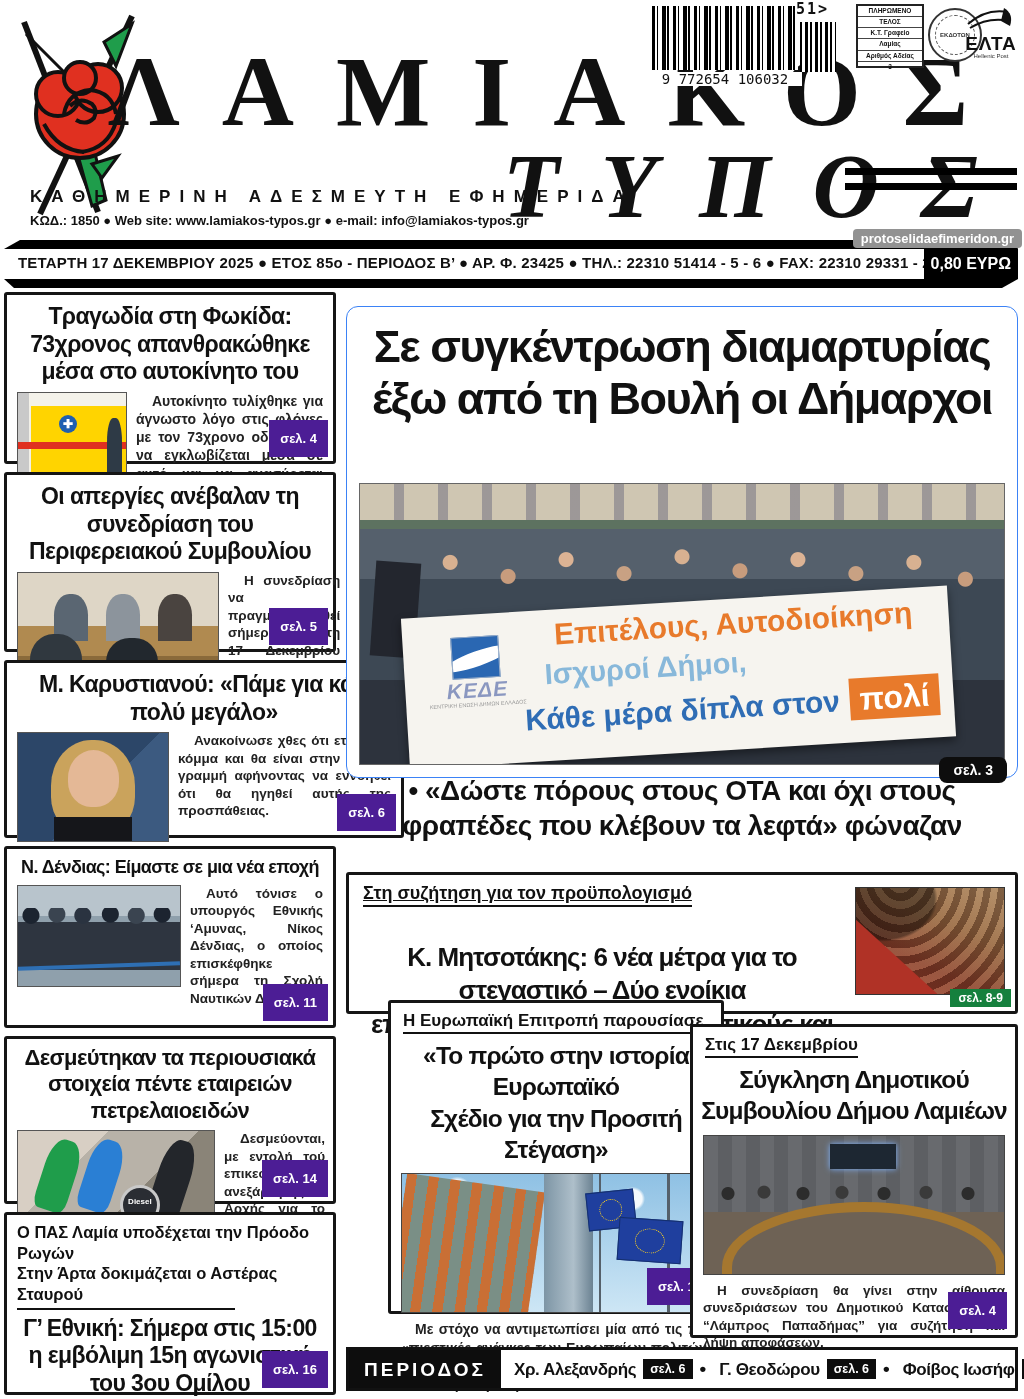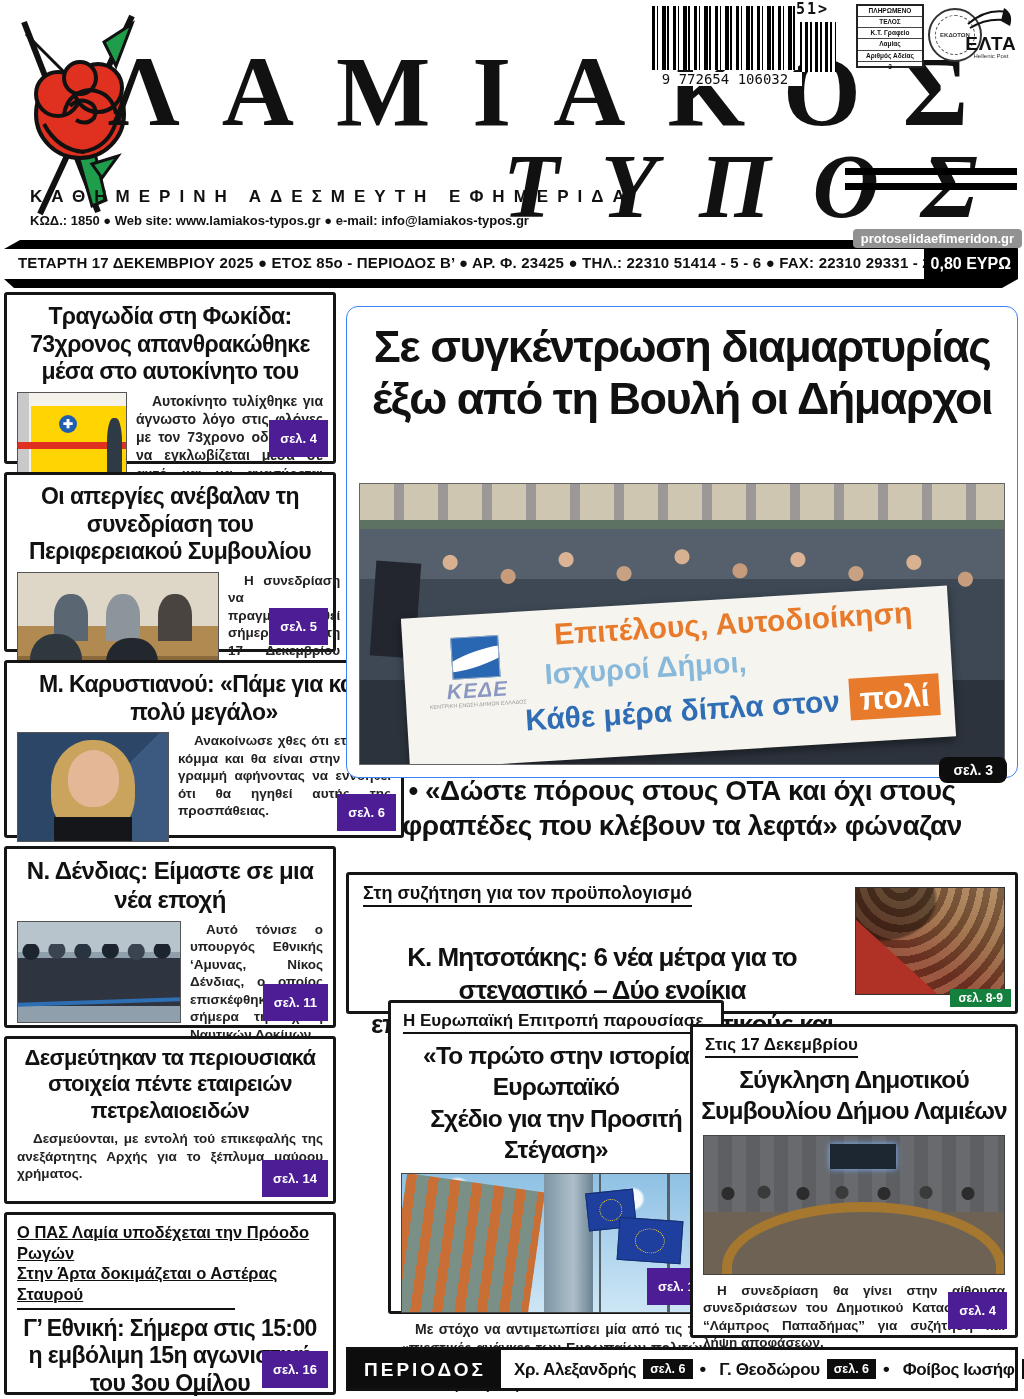--- a/index.html
+++ b/index.html
@@ -43,21 +43,21 @@
   .wmark{position:absolute;right:2px;top:-11px;background:#929292;color:#fff;font:bold 13px/1 "Liberation Sans",sans-serif;
          padding:3px 8px;border-radius:4px;}
   
   .box{position:absolute;background:#fff;border:3px solid #151515;border-radius:3px;box-sizing:border-box;}
   .pbadge{position:absolute;right:5px;bottom:4px;background:#4c1d95;color:#fff;
           font:bold 13px/1 "Liberation Sans",sans-serif;padding:12px 11px;white-space:nowrap;}
   .ltitle{font:bold 23px/1.2 "Liberation Sans",sans-serif;text-align:center;margin:8px 8px 6px;letter-spacing:-0.6px;}
   .lrow{display:flex;gap:9px;padding:0 10px;}
   .lphoto{flex:0 0 auto;border:1px solid #555;position:relative;overflow:hidden;}
   .lbody{flex:1;font:bold 14px/1.3 "Liberation Sans",sans-serif;color:#222;text-align:justify;margin:0;text-indent:16px;}
-  .kick{font:bold 16.5px/1.25 "Liberation Sans",sans-serif;text-decoration:underline;}
+  .kick{font:bold 16.5px/1.25 "Liberation Sans",sans-serif;}
   .kline{height:2px;background:#111;margin:3px 0 5px;}
   
   .lead{position:absolute;left:346px;top:306px;width:672px;height:472px;border:1px solid #3b82f6;
         border-radius:12px;background:#fff;box-sizing:border-box;}
   .lhead{font:bold 45px/1.16 "Liberation Sans",sans-serif;text-align:center;letter-spacing:-1.5px;margin-top:14px;}
   .lphoto-main{position:absolute;left:12px;right:12px;top:176px;height:280px;border:1px solid #666;overflow:hidden;
       background:
         radial-gradient(circle at 6% 34%, #c8a183 0 7px, transparent 8px),
         radial-gradient(circle at 14% 28%, #d8b191 0 7px, transparent 8px),
         radial-gradient(circle at 23% 33%, #c79c7d 0 7px, transparent 8px),
@@ -84,21 +84,21 @@
   .bl2{position:absolute;left:140px;top:50px;font:bold 29px/1 "Liberation Sans",sans-serif;color:#88b8da;white-space:nowrap;}
   .bl3{position:absolute;left:118px;top:92px;font:bold 30px/1 "Liberation Sans",sans-serif;color:#2f6db5;white-space:nowrap;}
   .bl3 .hl{background:#e87a2b;color:#fff;padding:3px 10px;margin-left:10px;font-size:32px;}
   .lsub{position:absolute;left:10px;right:10px;top:466px;font:bold 28px/1.25 "Liberation Sans",sans-serif;
         text-align:center;letter-spacing:-0.5px;}
   .lbadge{position:absolute;right:10px;bottom:-6px;background:#0d0d0d;color:#fff;font:bold 14px/1 "Liberation Sans",sans-serif;
           padding:6px 14px;border-radius:8px;}
   
   .budget{left:346px;top:872px;width:672px;height:142px;}
   .bkick{margin:9px 0 0 14px;width:fit-content;border-bottom:2px solid #111;padding-bottom:3px;
-         font:bold 18px/1 "Liberation Sans",sans-serif;}
+         font:bold 18px/1 "Liberation Sans",sans-serif;text-decoration:underline;}
   .btitle{position:absolute;left:8px;right:168px;top:44px;font:bold 26px/1.3 "Liberation Sans",sans-serif;
           text-align:center;letter-spacing:-1px;}
   .bphoto{position:absolute;right:10px;top:12px;width:148px;height:106px;border:1px solid #333;overflow:hidden;
      background:
        radial-gradient(ellipse at 18% 10%, rgba(0,0,0,.4) 0 30%, transparent 32%),
        repeating-radial-gradient(ellipse at 30% -10%, rgba(40,20,15,.35) 0 7px, rgba(200,170,140,.25) 7px 14px),
        linear-gradient(205deg,#b08a60 0%,#97673f 35%,#8a3c28 65%,#a43a28 100%);}
   .bphoto .floor{position:absolute;left:0;bottom:0;width:55%;height:70%;background:#b03226;
        clip-path:polygon(0 0,100% 100%,0 100%);}
   .sbadge{position:absolute;right:4px;bottom:4px;background:#15803d;color:#fff;
@@ -282,34 +282,40 @@
         <div class="hair"></div>
           <div class="face"></div>
         <div class="top"></div>
       </div>
       <p class="lbody" style="font-size:13.5px">Ανακοίνωσε χθες ότι ετοιμάζει κόμμα και θα είναι στην πρώτη γραμμή αφήνοντας να εννοηθεί ότι θα ηγηθεί αυτής της προσπάθειας.</p>
     </div>
     <span class="pbadge">σελ.  6</span>
   </article>
 
   <article class="box" style="left:4px;top:846px;width:332px;height:182px;">
-    <h2 class="ltitle" style="font-size:24px">Ν. Δένδιας: Είμαστε σε μια νέα εποχή</h2>
+    <h2 class="ltitle" style="font-size:18px">Ν. Δένδιας: Είμαστε σε μια νέα εποχή</h2>
     <div class="lrow">
       <div class="lphoto ph-rib">
         <div class="row"></div>
           <div class="ribbon"></div>
       </div>
       <p class="lbody" style="font-size:13.5px">Αυτό τόνισε ο υπουργός Εθνικής ‘Αμυνας, Νίκος Δένδιας, ο οποίος επισκέφθηκε σήμερα τη Σχολή Ναυτικών Δοκίμων.</p>
     </div>
     <span class="pbadge">σελ.  11</span>
   </article>
 
   <article class="box" style="left:4px;top:1036px;width:332px;height:168px;">
     <h2 class="ltitle" style="font-size:22px;margin-top:6px">Δεσμεύτηκαν τα περιουσιακά στοιχεία πέντε εταιρειών πετρελαιοειδών</h2>
     <div class="lrow">
+      <div class="lphoto ph-fuel">
+        <div class="n1"></div>
+          <div class="n2"></div>
+        <div class="n3"></div>
+        <div class="cap">Diesel</div>
+      </div>
       <p class="lbody" style="font-size:13.5px">Δεσμεύονται, με εντολή τού επικεφαλής της ανεξάρτητης Αρχής για το ξέπλυμα μαύρου χρήματος.</p>
     </div>
     <span class="pbadge">σελ.  14</span>
   </article>
 
   <article class="box" style="left:4px;top:1212px;width:332px;height:183px;">
     <div style="margin:7px 0 0 10px;">
       <div class="kick">Ο ΠΑΣ Λαμία υποδέχεται την Πρόοδο Ρωγών</div>
       <div class="kick">Στην Άρτα δοκιμάζεται ο Αστέρας Σταυρού</div>
       <div class="kline" style="width:218px"></div>

